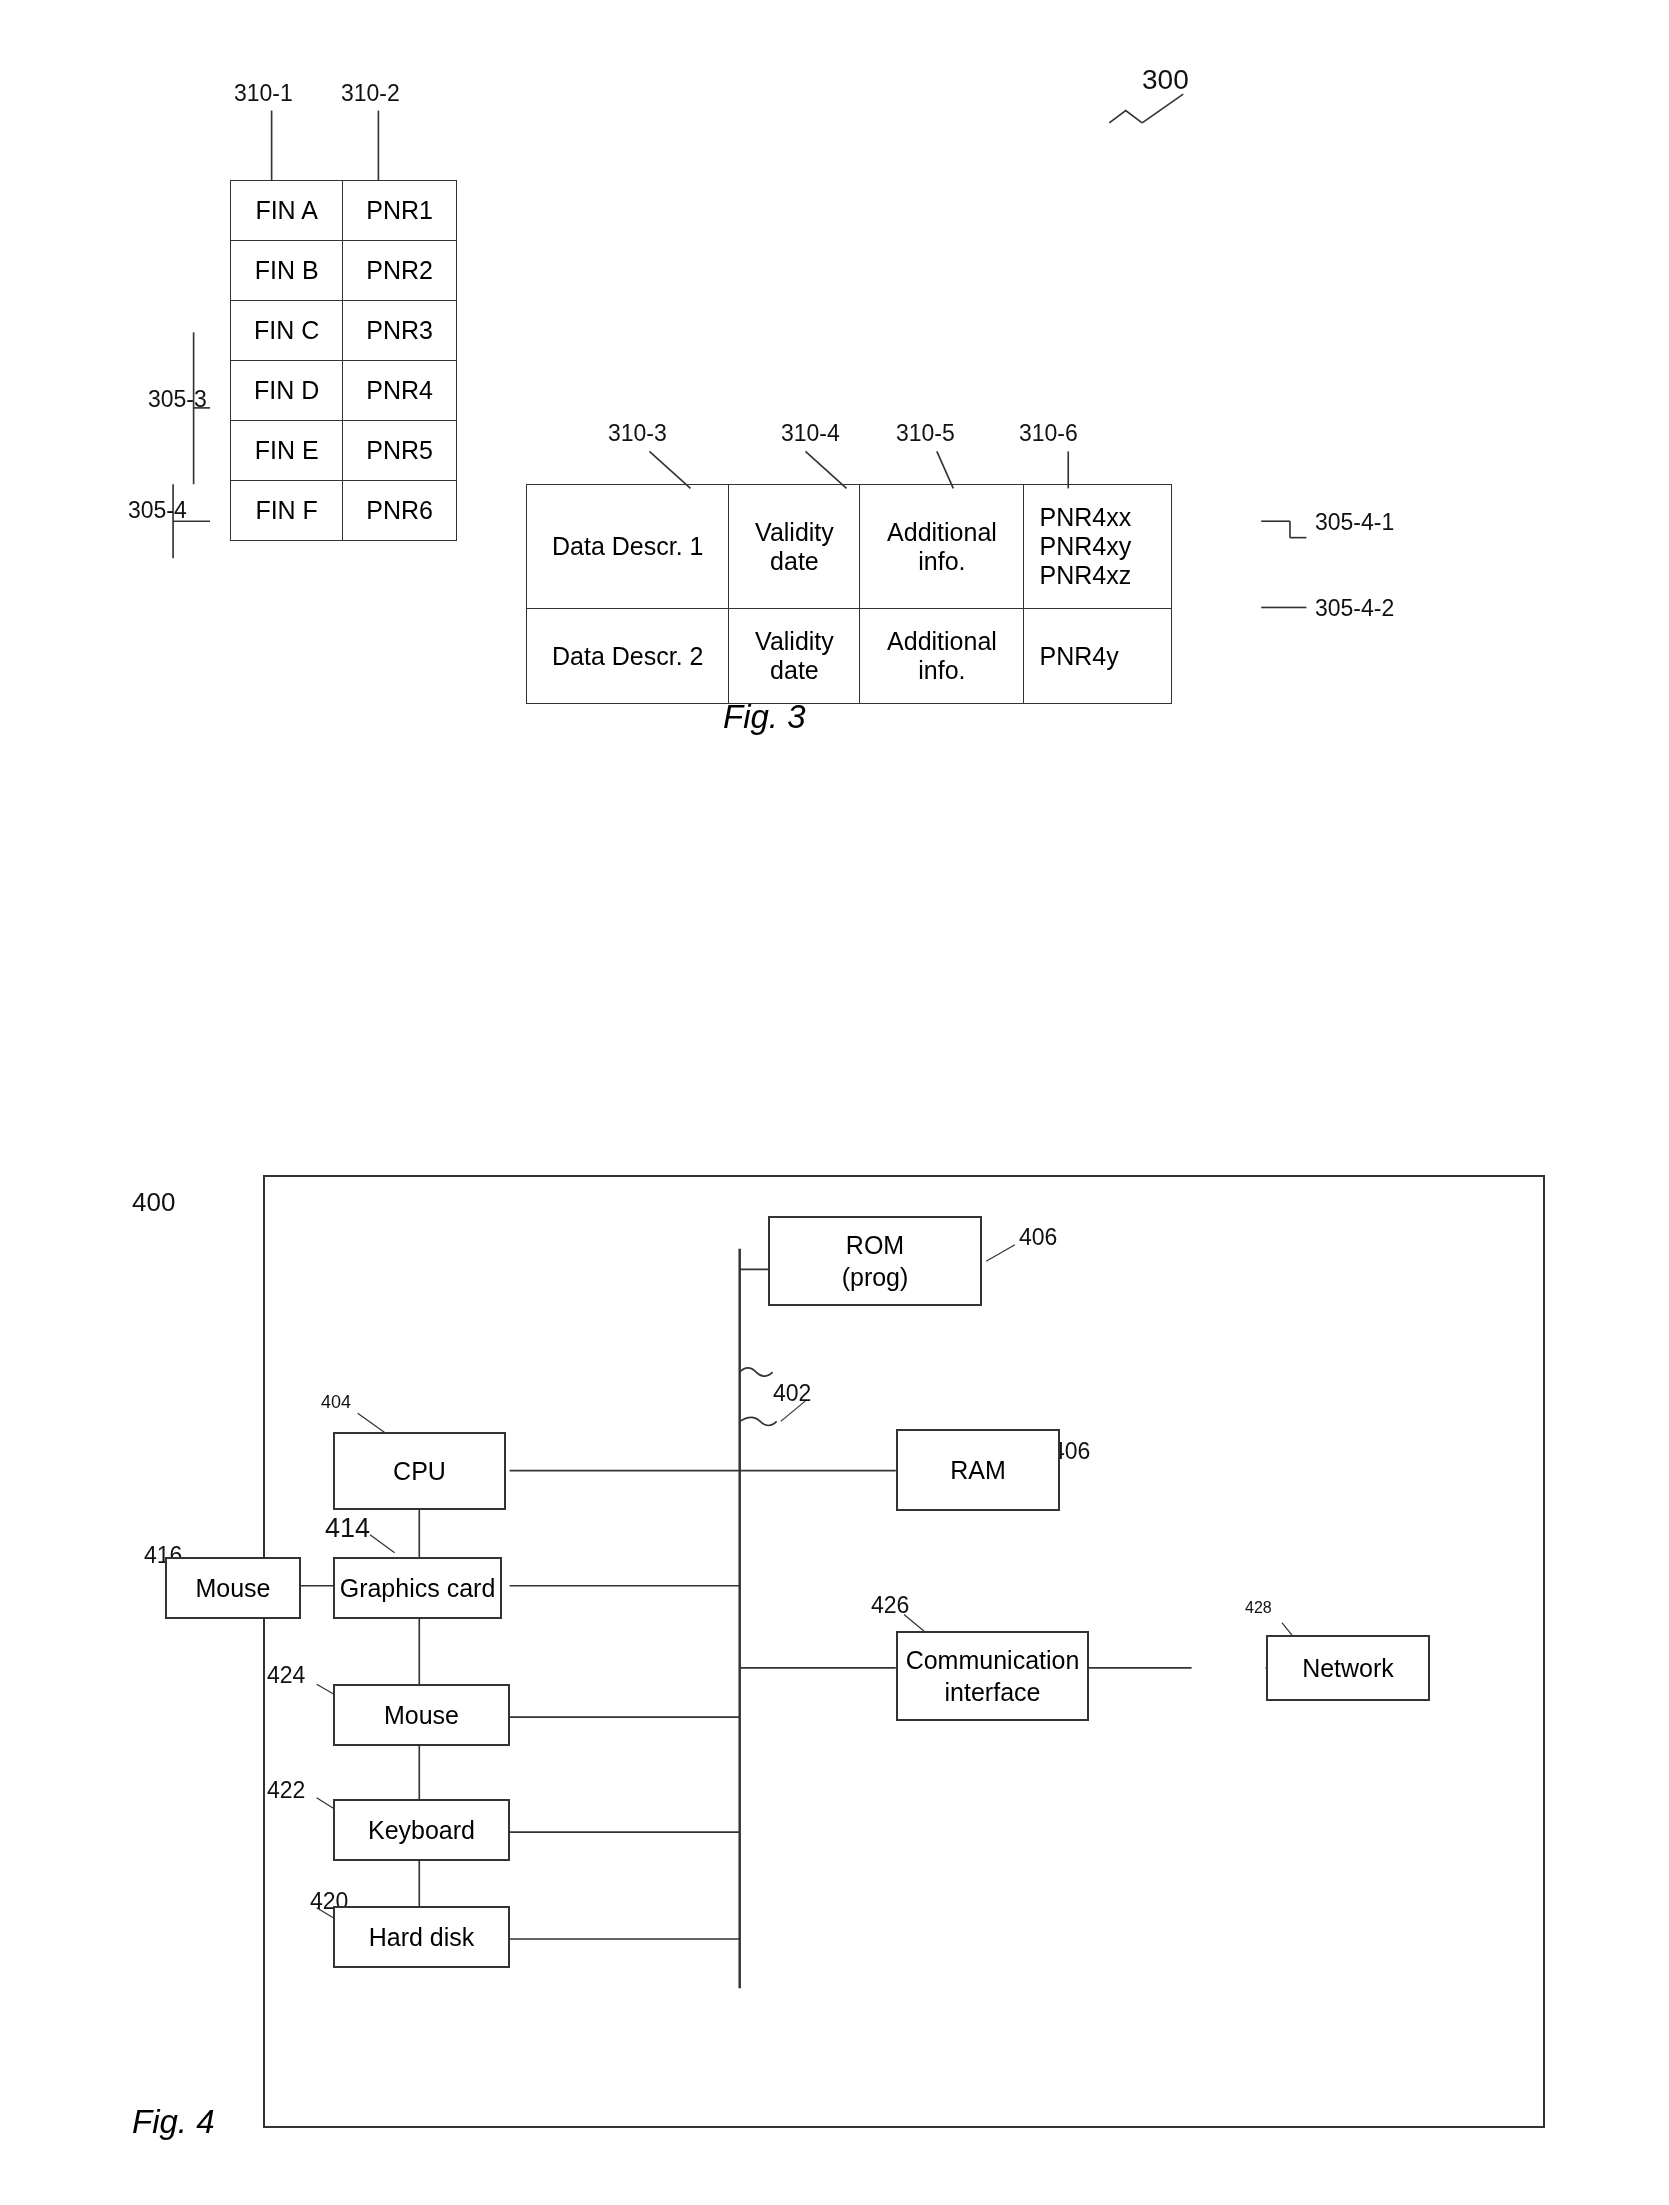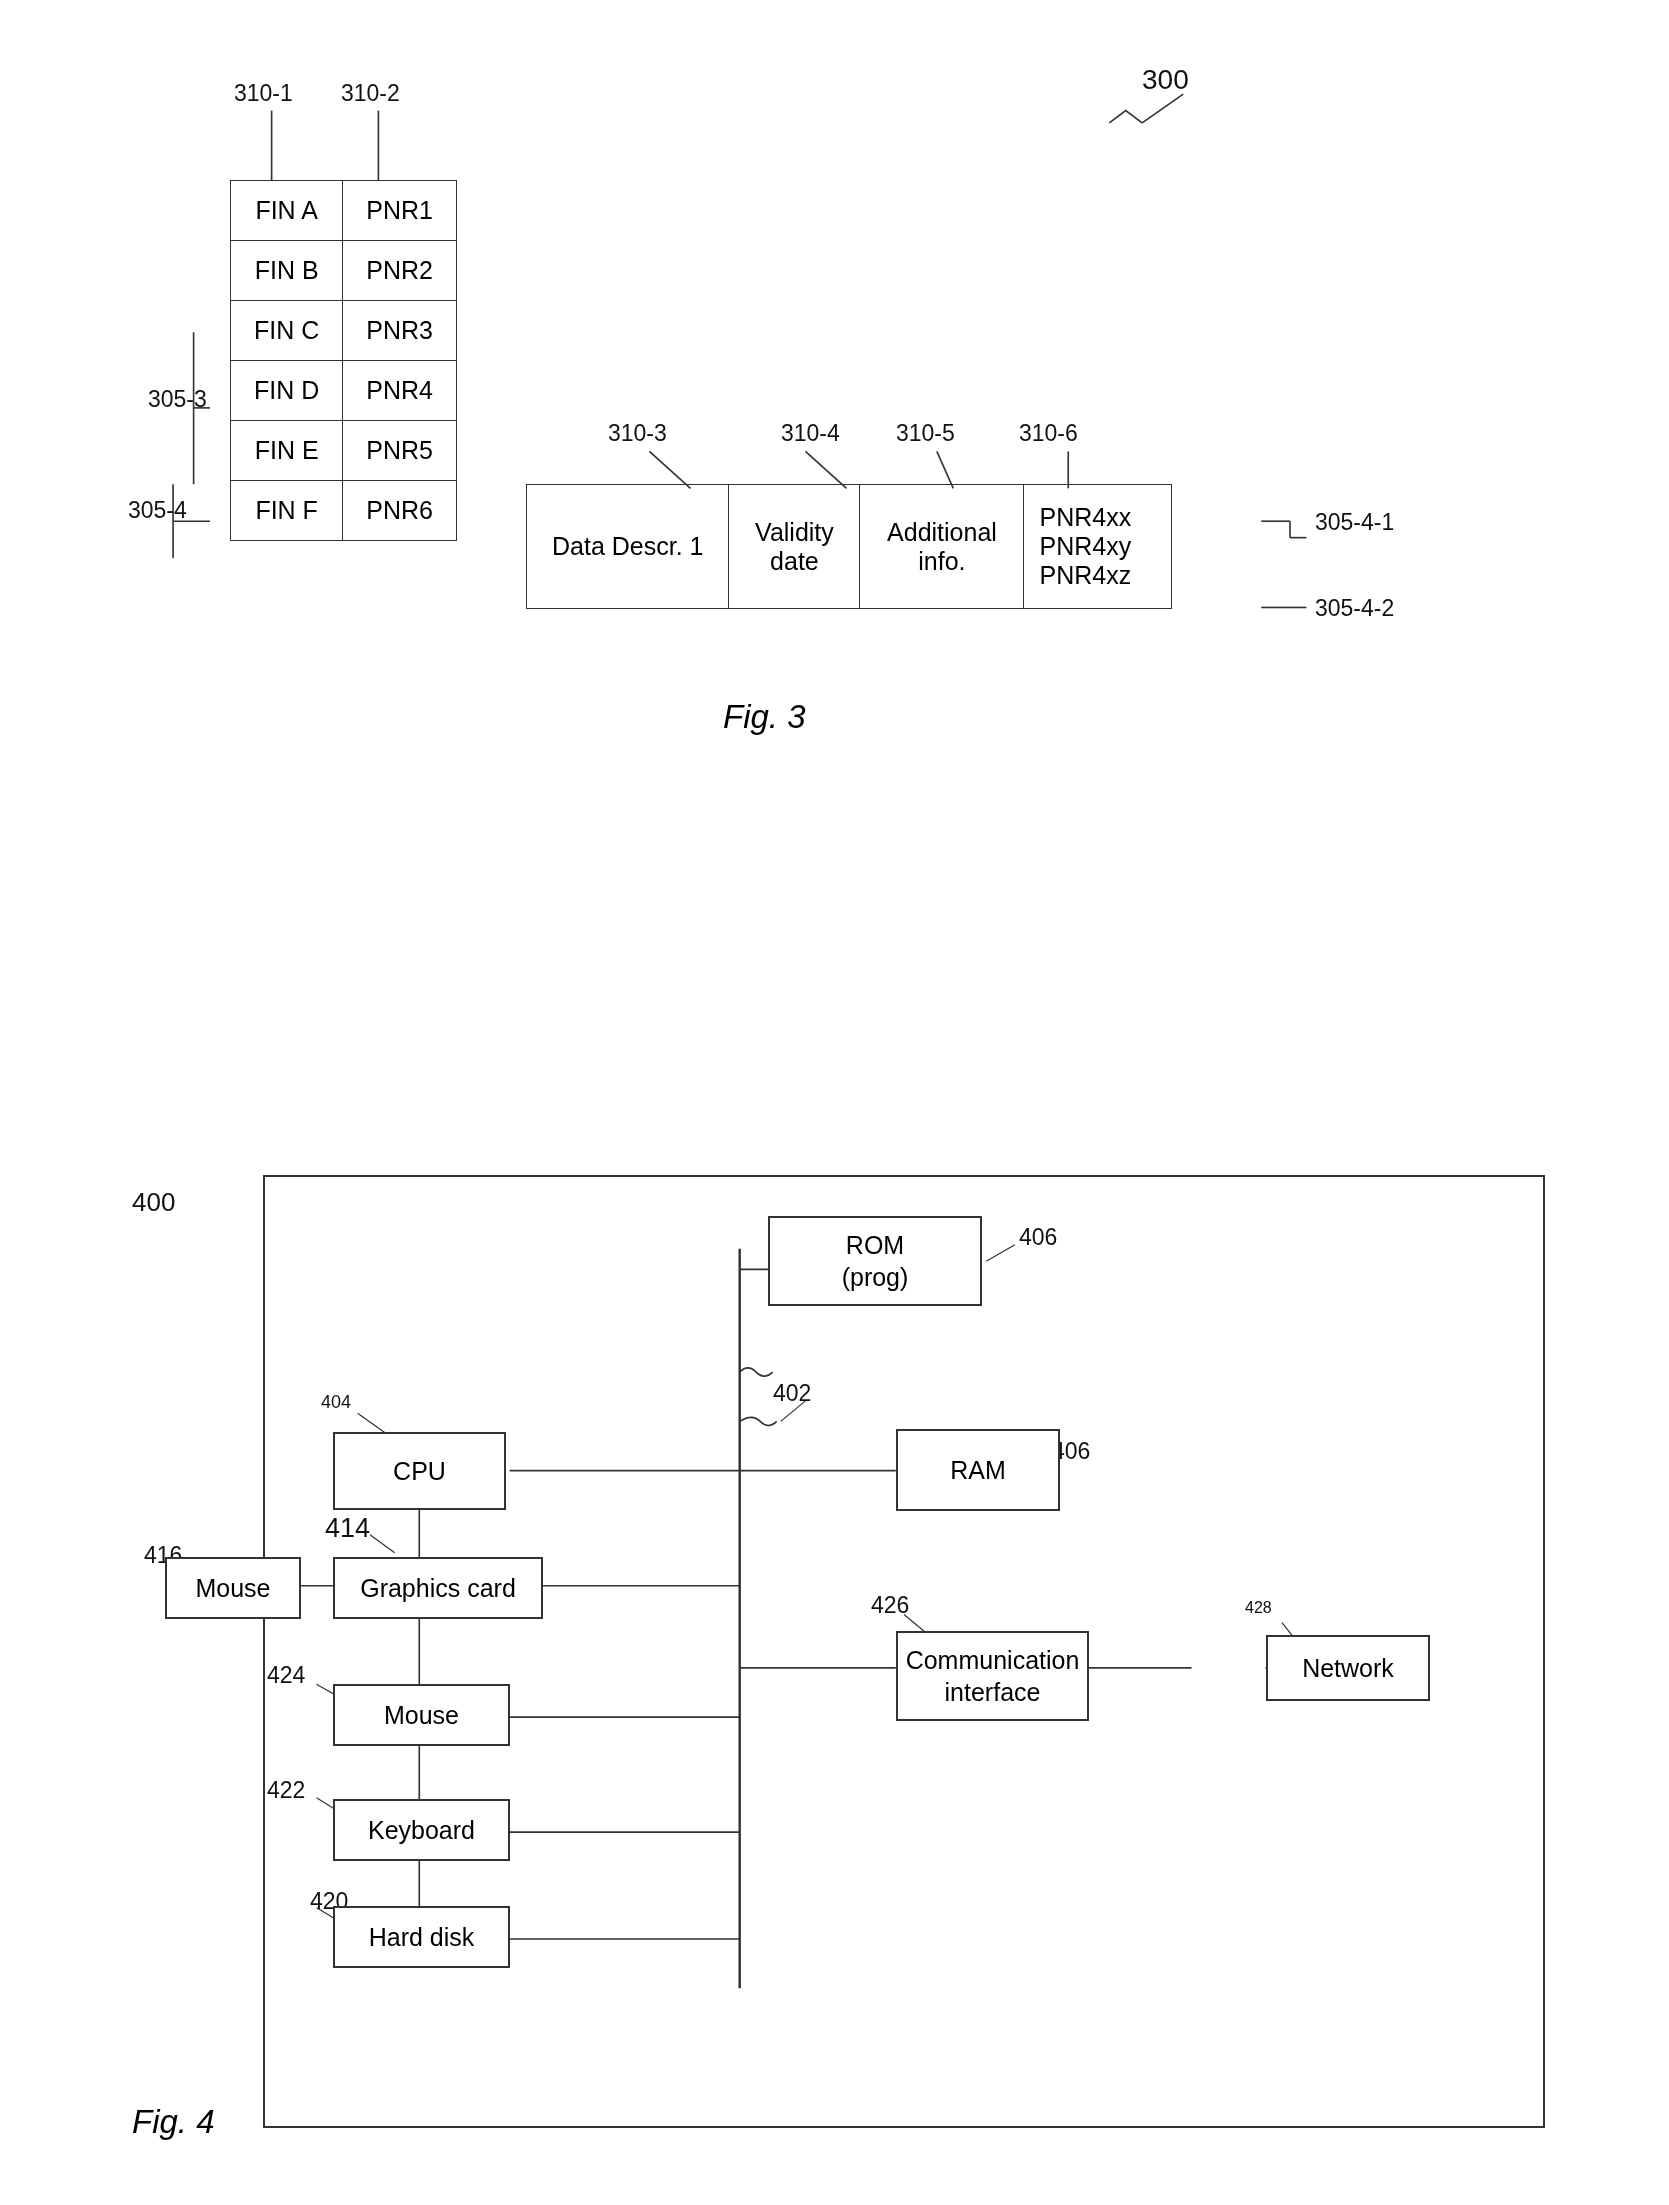--- a/index.html
+++ b/index.html
@@ -198,20 +198,26 @@
     <div class="label" style="left:953px; top:371px;">310-6</div>
 
     <table class="right-table">
       <tbody>
           <tr>
         <td style="min-width:197px;">Data Descr. 1</td>
         <td style="min-width:131px;">Validity<br>date</td>
         <td style="min-width:164px;">Additional<br>info.</td>
         <td style="min-width:148px; text-align:left; padding-left:15px;">PNR4xx<br>PNR4xy<br>PNR4xz</td>
       </tr>
+      <tr>
+        <td>Data Descr. 2</td>
+        <td>Validity<br>date</td>
+        <td>Additional<br>info.</td>
+        <td style="text-align:left; padding-left:15px;">PNR4y</td>
+      </tr>
     </tbody>
       </table>
 
     <div class="label" style="left:1249px; top:460px;">305-4-1</div>
     <div class="label" style="left:1249px; top:546px;">305-4-2</div>
 
     <div class="fig-caption" style="left:657px; top:649px;">Fig. 3</div>
 
   </div>
 
@@ -307,21 +313,21 @@
     <div class="label" style="left:1179px; top:490px; font-size:16px;">428</div>
 
     <div class="fig4-box" style="top:107px; left:702px; width:214px; height:90px;">ROM<br>(prog)</div>
 
     <div class="fig4-box" style="top:323px; left:267px; width:173px; height:78px;">CPU</div>
 
     <div class="fig4-box" style="top:320px; left:830px; width:164px; height:82px;">RAM</div>
 
     <div class="fig4-box" style="top:448px; left:99px; width:136px; height:62px;">Mouse</div>
 
-    <div class="fig4-box" style="top:448px; left:267px; width:210px; height:62px;">Graphics card</div>
+    <div class="fig4-box" style="top:448px; left:267px; width:169px; height:62px;">Graphics card</div>
 
     <div class="fig4-box" style="top:575px; left:267px; width:177px; height:62px;">Mouse</div>
 
     <div class="fig4-box" style="top:690px; left:267px; width:177px; height:62px;">Keyboard</div>
 
     <div class="fig4-box" style="top:797px; left:267px; width:177px; height:62px;">Hard disk</div>
 
     <div class="fig4-box" style="top:522px; left:830px; width:193px; height:90px;">Communication<br>interface</div>
 
     <div class="fig4-box" style="top:526px; left:1200px; width:164px; height:66px;">Network</div>

